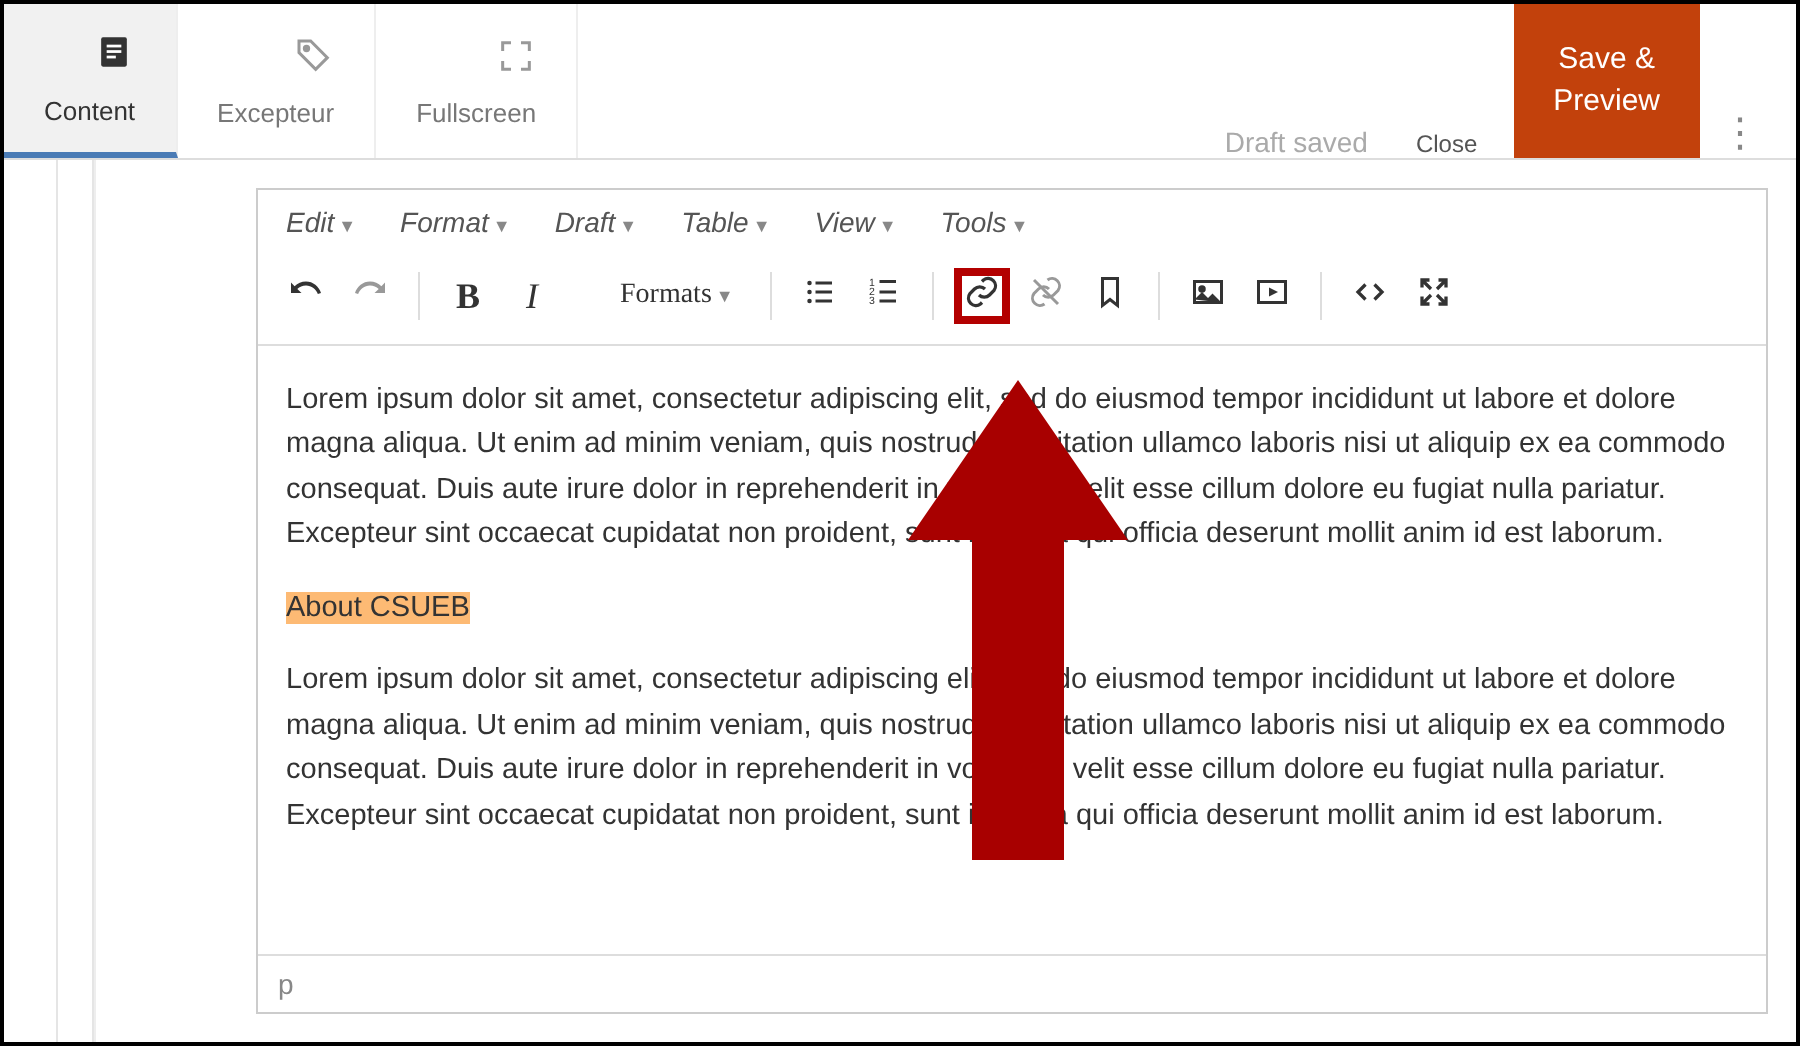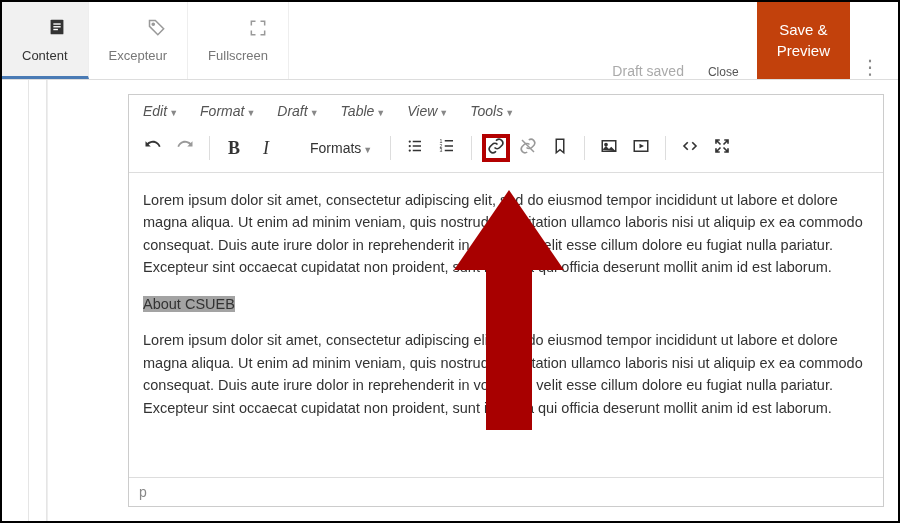--- a/index.html
+++ b/index.html
@@ -21,27 +21,27 @@
 .ruler-left::before { left: 26px; }
 .ruler-left::after { left: 44px; }
 .editor-container { position: absolute; left: 126px; right: 14px; top: 14px; bottom: 14px; border: 1px solid #ccc; background: #fff; }
 .menubar { display: flex; gap: 22px; padding: 8px 14px; border-bottom: 1px solid transparent; color: #555; font-size: 14px; }
 .menubar-item { cursor: pointer; font-style: italic; }
 .menubar-item .caret { font-size: 9px; margin-left: 2px; color: #888; }
 .toolbar { display: flex; align-items: center; gap: 4px; padding: 6px 10px 10px; border-bottom: 1px solid #ddd; }
 .tbtn { width: 28px; height: 28px; display: flex; align-items: center; justify-content: center; cursor: pointer; color: #333; font-size: 16px; }
 .tbtn svg { width: 18px; height: 18px; }
 .tgroup-gap { width: 14px; }
-.formats-btn { padding: 4px 8px; cursor: pointer; color: #333; font-size: 14px; }
+.formats-btn { padding: 4px 8px; cursor: pointer; color: #333; font-size: 14px; font-family: Liberation Serif, serif; }
 .formats-btn .caret { font-size: 9px; margin-left: 2px; color: #888; }
 .sep { width: 1px; height: 24px; background: #ddd; margin: 0 6px; }
 .link-highlight { border: 4px solid #b30000; padding: 2px; }
 .content-area { padding: 16px 14px; color: #333; font-size: 14.5px; line-height: 1.55; height: 300px; overflow: hidden; }
 .content-area p { margin-bottom: 14px; }
-.link-styled { background: #a3a3a3; color: #333; }
+.link-styled { background: #fdba74; color: #333; }
 .statusbar { position: absolute; bottom: 0; left: 0; right: 0; border-top: 1px solid #ddd; padding: 6px 10px; color: #888; font-size: 14px; }
 .annotation-arrow { position: absolute; left: 452px; top: 188px; z-index: 50; pointer-events: none; }
 </style>
 </head>
 <body>
 
 <div class="topbar">
   <div class="tab active">
     <span class="icon">
       <svg viewBox="0 0 24 24" width="22" height="22" fill="#333">

